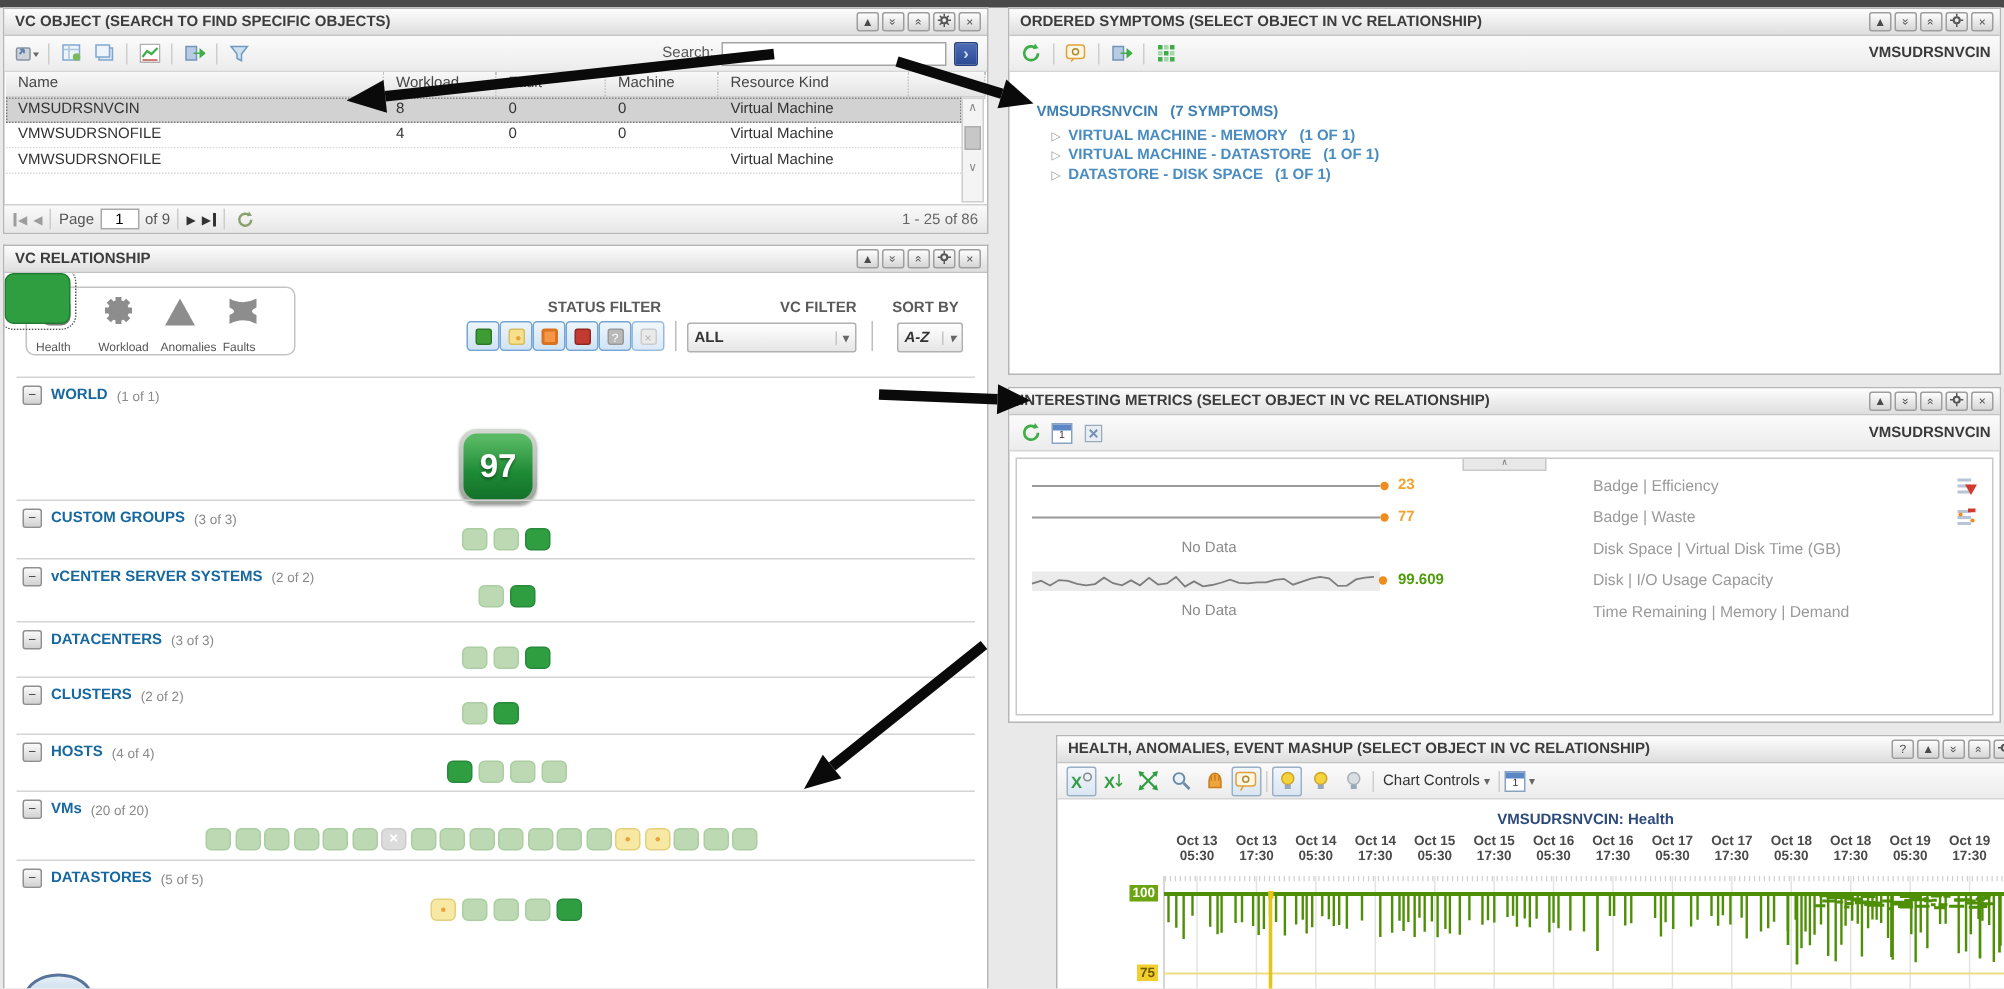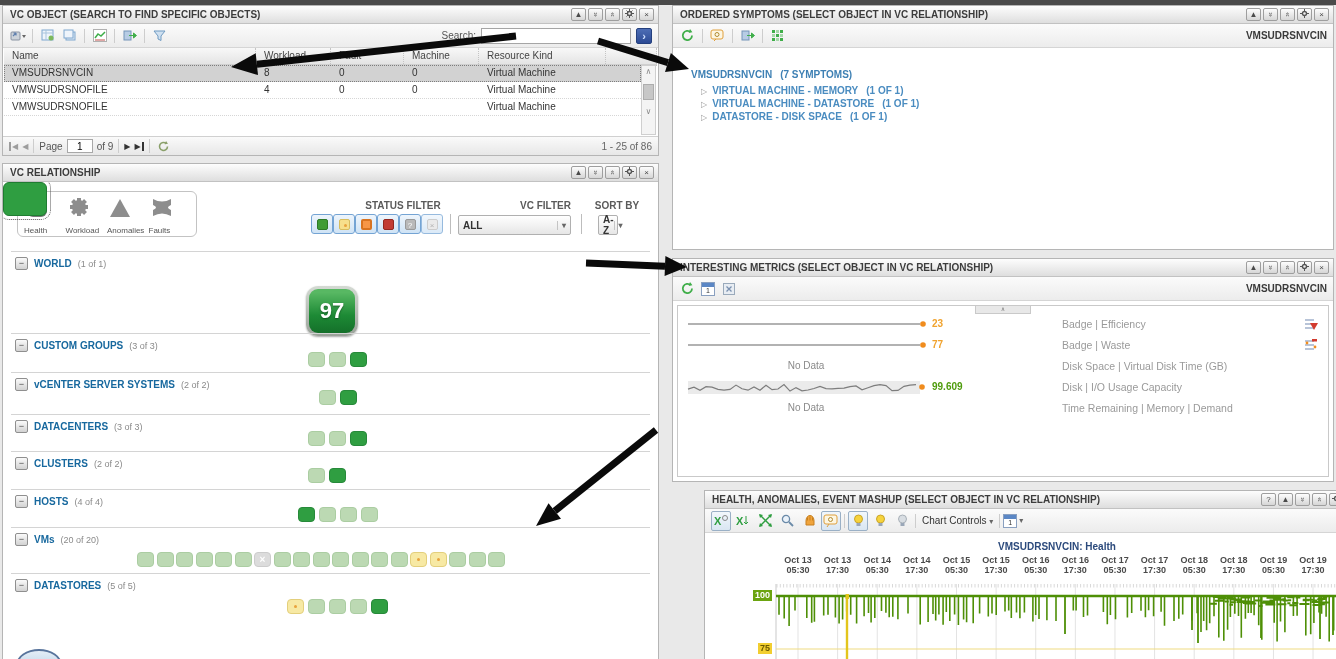--- a/index.html
+++ b/index.html
@@ -330,21 +330,21 @@
       <span class="sfbtn" style="left:418px; top:32px; opacity:.75;">
           <span class="chip q" style="background:#e4e4e4;border:1px solid #bbb;color:#999;">×</span>
         </span>
 
       <span class="vdiv" style="left:447px; top:32px;"></span>
       <div class="sel-dd" style="left:455px; top:33px; width:113px;">
         <span>ALL</span>
         <span class="chev">▾</span>
       </div>
       <span class="vdiv" style="left:578px; top:32px;"></span>
-      <div class="sel-dd" style="left:595px; top:33px; width:20px;">
+      <div class="sel-dd" style="left:595px; top:33px; width:44px;font-style:italic;">
         <span>A-Z</span>
         <span class="chev">▾</span>
       </div>
 
       <div id="rel-sections">
           <div class="secline" style="top: 69px;"></div>
           <div class="sechead" style="top: 75px;">
             <span class="collbtn">−</span>
             <span class="seclabel">WORLD</span>
             <span class="seccount">(1 of 1)</span>

